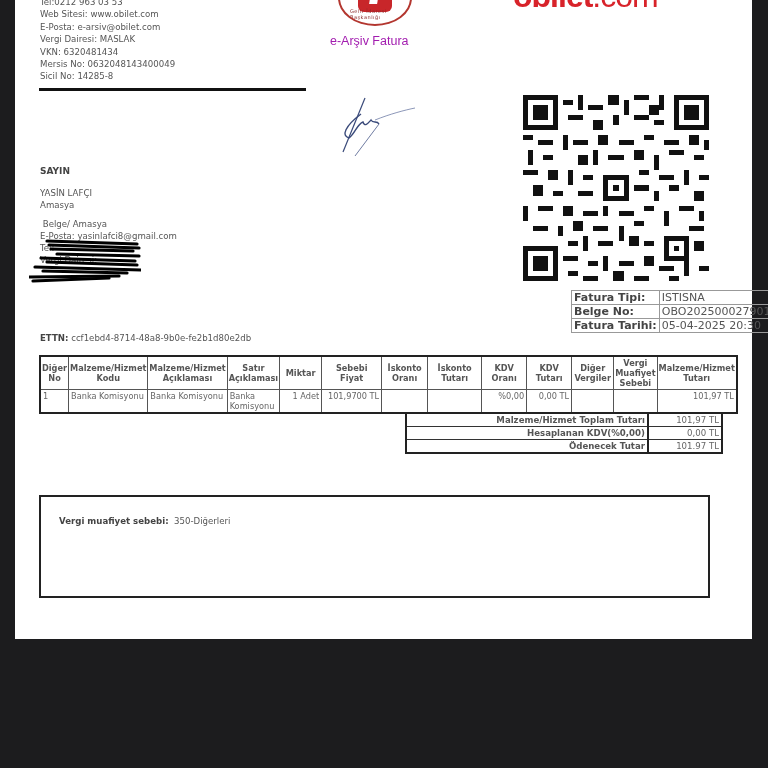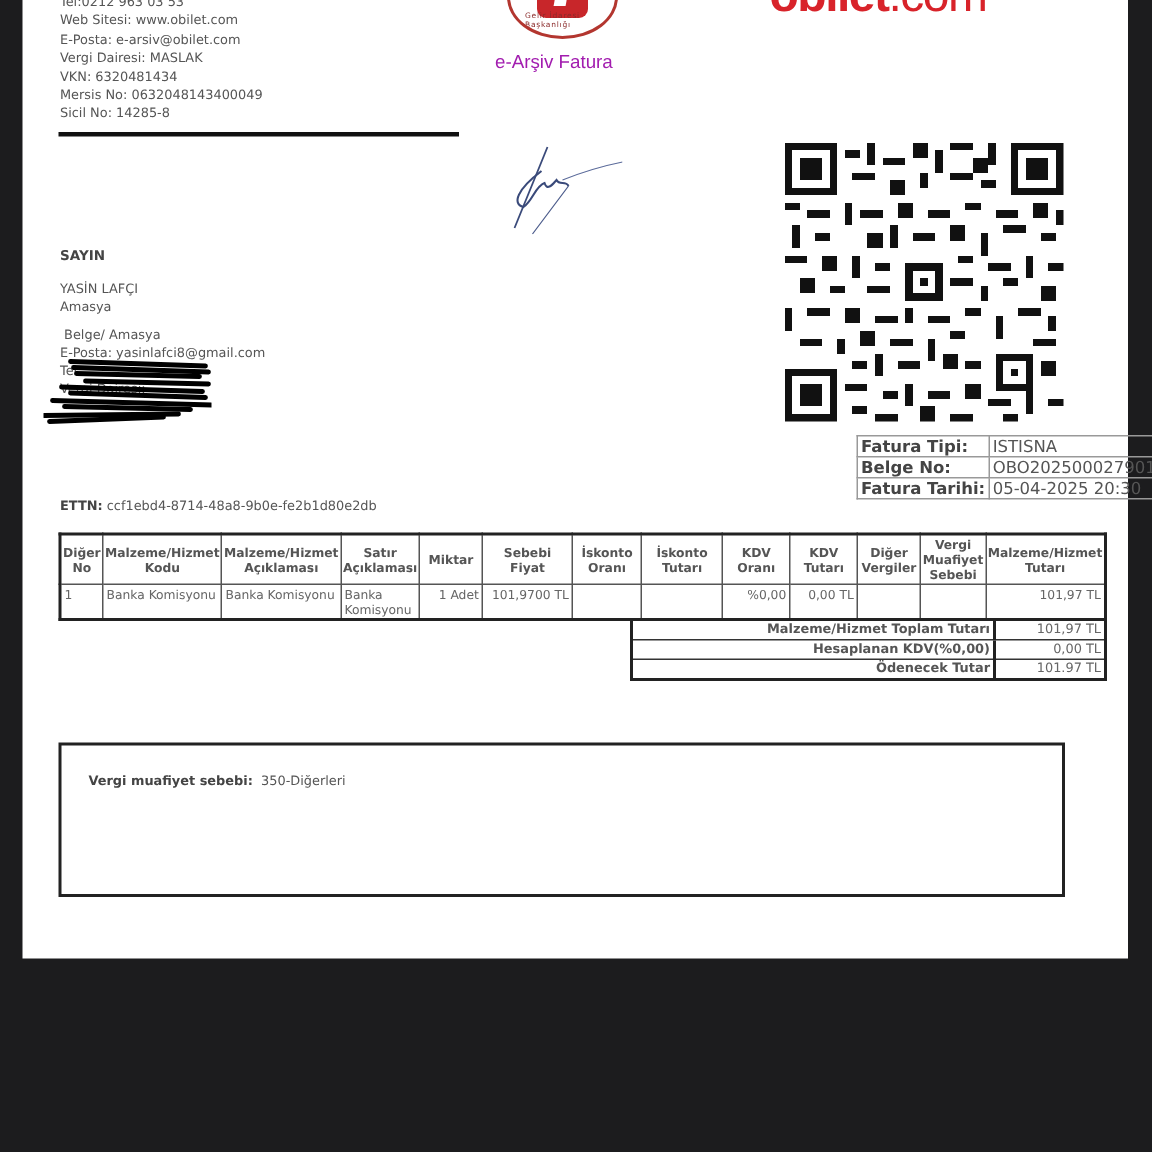--- a/index.html
+++ b/index.html
@@ -23,21 +23,21 @@
   .scribble { left:14px; top:236px; width:112px; height:50px; }
   .meta-tbl { left:556px; top:290px; border-collapse:collapse; font-size:11px; }
   .meta-tbl td { border:1px solid #999; padding:0 2px; height:12px; color:#555; white-space:nowrap; }
   .meta-tbl td.k { font-weight:bold; color:#444; }
   .ettn { left:25px; top:333px; font-size:8.6px; color:#555; }
   .ettn b { color:#444; }
   .items { left:24px; top:355px; border-collapse:collapse; font-size:8.2px; border:2px solid #222; }
   .items th { border:1px solid #555; font-weight:bold; color:#555; padding:1px 1px; line-height:10px; text-align:center; height:30px; }
   .items td { border:1px solid #555; color:#666; padding:1px 2px; height:20px; vertical-align:top; line-height:10px; }
   .items td.r { text-align:right; }
-  .totals { left:390px; top:412px; border-collapse:collapse; font-size:8.6px; border:2px solid #222;margin-left:15px; }
+  .totals { left:390px; top:412px; border-collapse:collapse; font-size:8.6px; border:2px solid #222; }
   .totals td { border:1px solid #333; height:12px; padding:0 2px; line-height:12px; }
   .totals td.k { width:236px; text-align:right; font-weight:bold; color:#555; border-right:2px solid #222; }
   .totals td.v { width:68px; text-align:right; color:#666; }
   .note { left:24px; top:495px; width:667px; height:99px; border:2px solid #222; }
   .note .txt { position:absolute; left:18px; top:19px; font-size:8.6px; color:#555;text-align:right; }
   .note b { color:#444; }
 </style>
 </head>
 <body>
 

